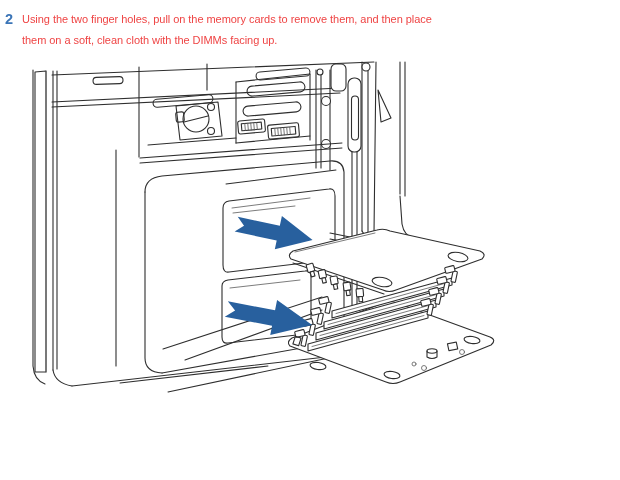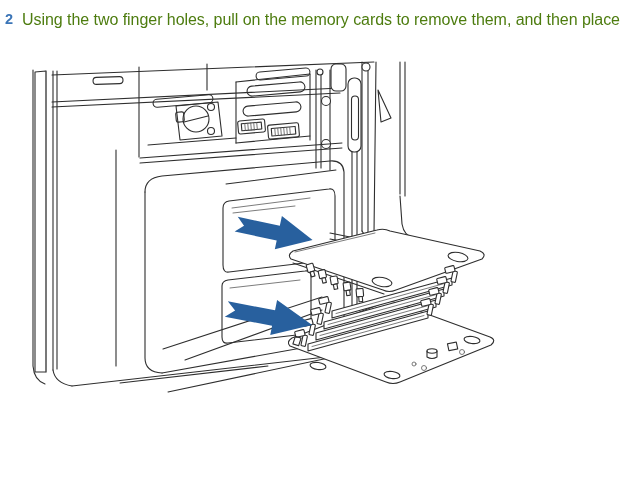--- a/index.html
+++ b/index.html
@@ -5,35 +5,36 @@
   html,body{margin:0;padding:0;}
   body{
     width:620px;height:480px;background:#ffffff;position:relative;overflow:hidden;
     font-family:"Liberation Sans",sans-serif;
   }
   .step-row{position:absolute;top:9px;left:5px;width:606px;display:flex;}
   .step-num{
     color:#3b75b7;font-weight:bold;font-size:14.5px;line-height:21px;
     width:17px;flex:0 0 17px;
   }
-  .step-text{color:#4d7c0f;font-size:16px;line-height:21px;letter-spacing:-0.05px;}
+  .step-text{color:#ef4444;font-size:11px;line-height:21px;letter-spacing:-0.05px;}
   .step-text span{display:block;white-space:nowrap;}
   svg{position:absolute;left:0;top:0;}
   .ln{stroke:#2e2e2e;stroke-width:1.1;fill:none;stroke-linecap:round;stroke-linejoin:round;}
   .lt{stroke:#5a5a5a;stroke-width:0.8;fill:none;stroke-linecap:round;}
   .wf{stroke:#2e2e2e;stroke-width:1.1;fill:#ffffff;stroke-linejoin:round;}
   .arrow{stroke:none;}
 </style>
 </head>
 <body>
 
 <div class="step-row">
   <div class="step-num">2</div>
   <div class="step-text">
     <span>Using the two finger holes, pull on the memory cards to remove them, and then place</span>
+    <span>them on a soft, clean cloth with the DIMMs facing up.</span>
   </div>
 </div>
 
 <svg width="620" height="480" viewBox="0 0 620 480">
   <defs>
     <pattern id="dots" width="4.6" height="4.6" patternUnits="userSpaceOnUse">
       <circle cx="1.1" cy="1.1" r="0.7" fill="#6a6a6a"></circle>
       <circle cx="3.4" cy="3.4" r="0.7" fill="#8a8a8a"></circle>
     </pattern>
     <g id="clip">

